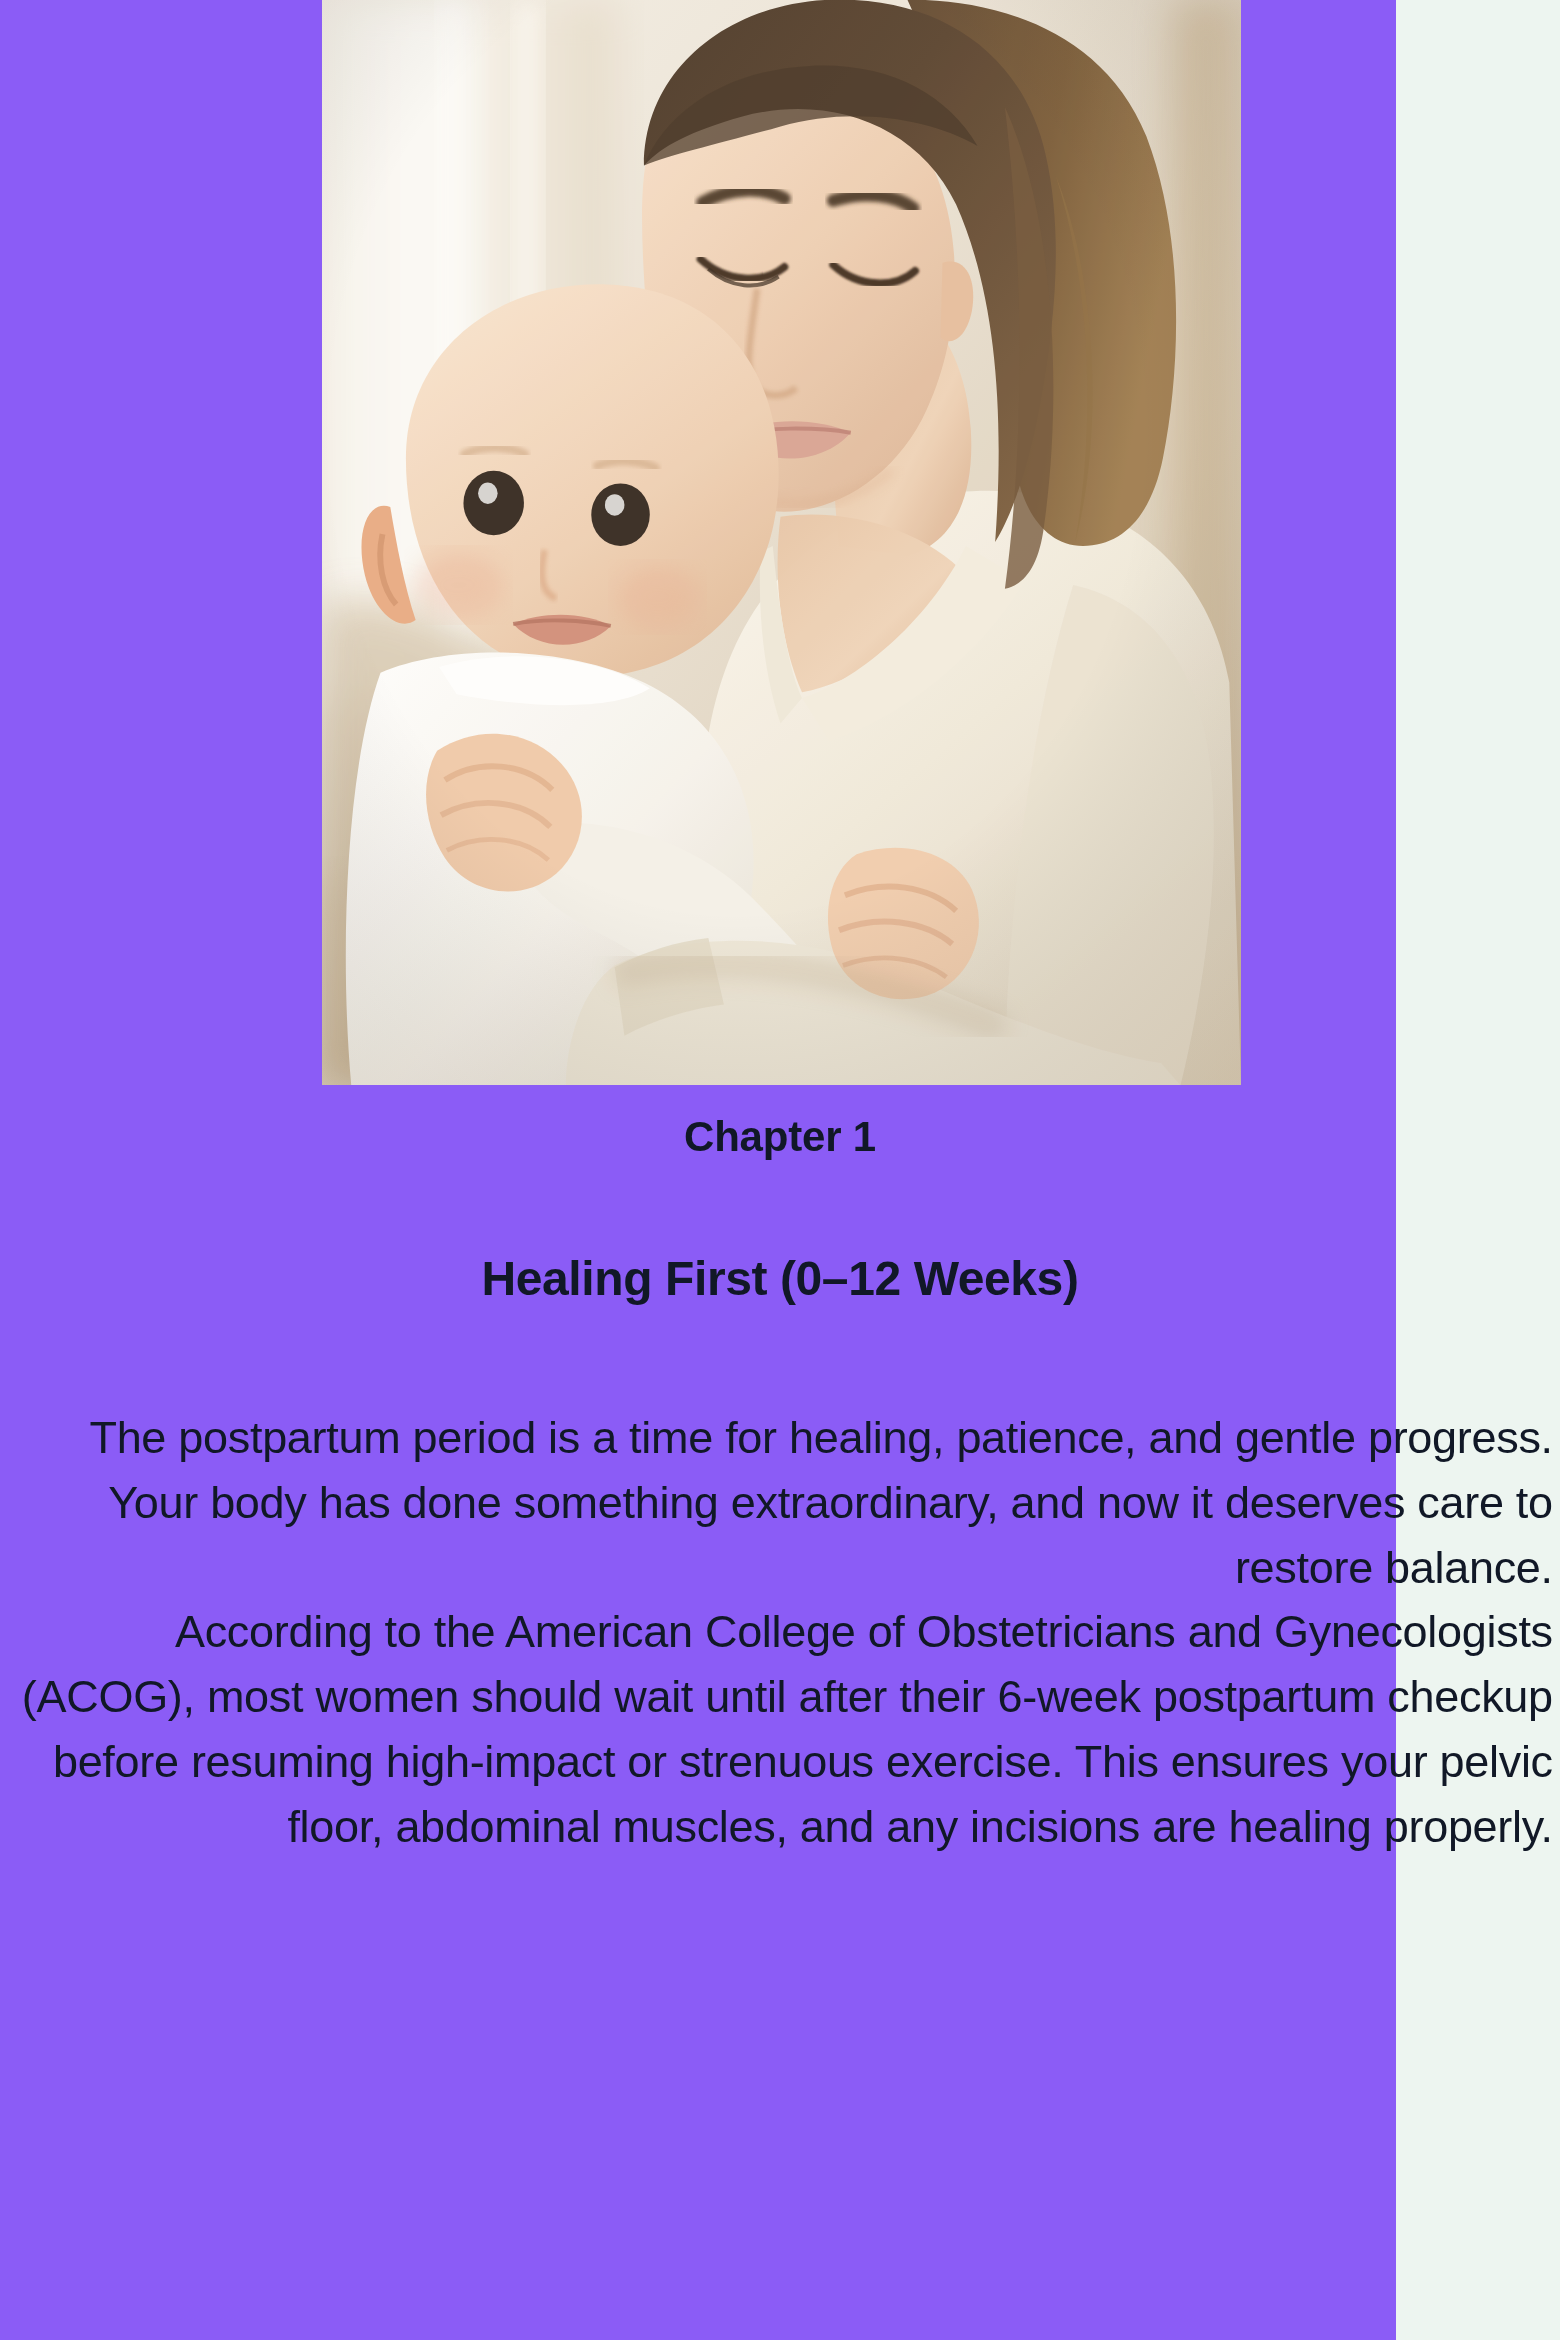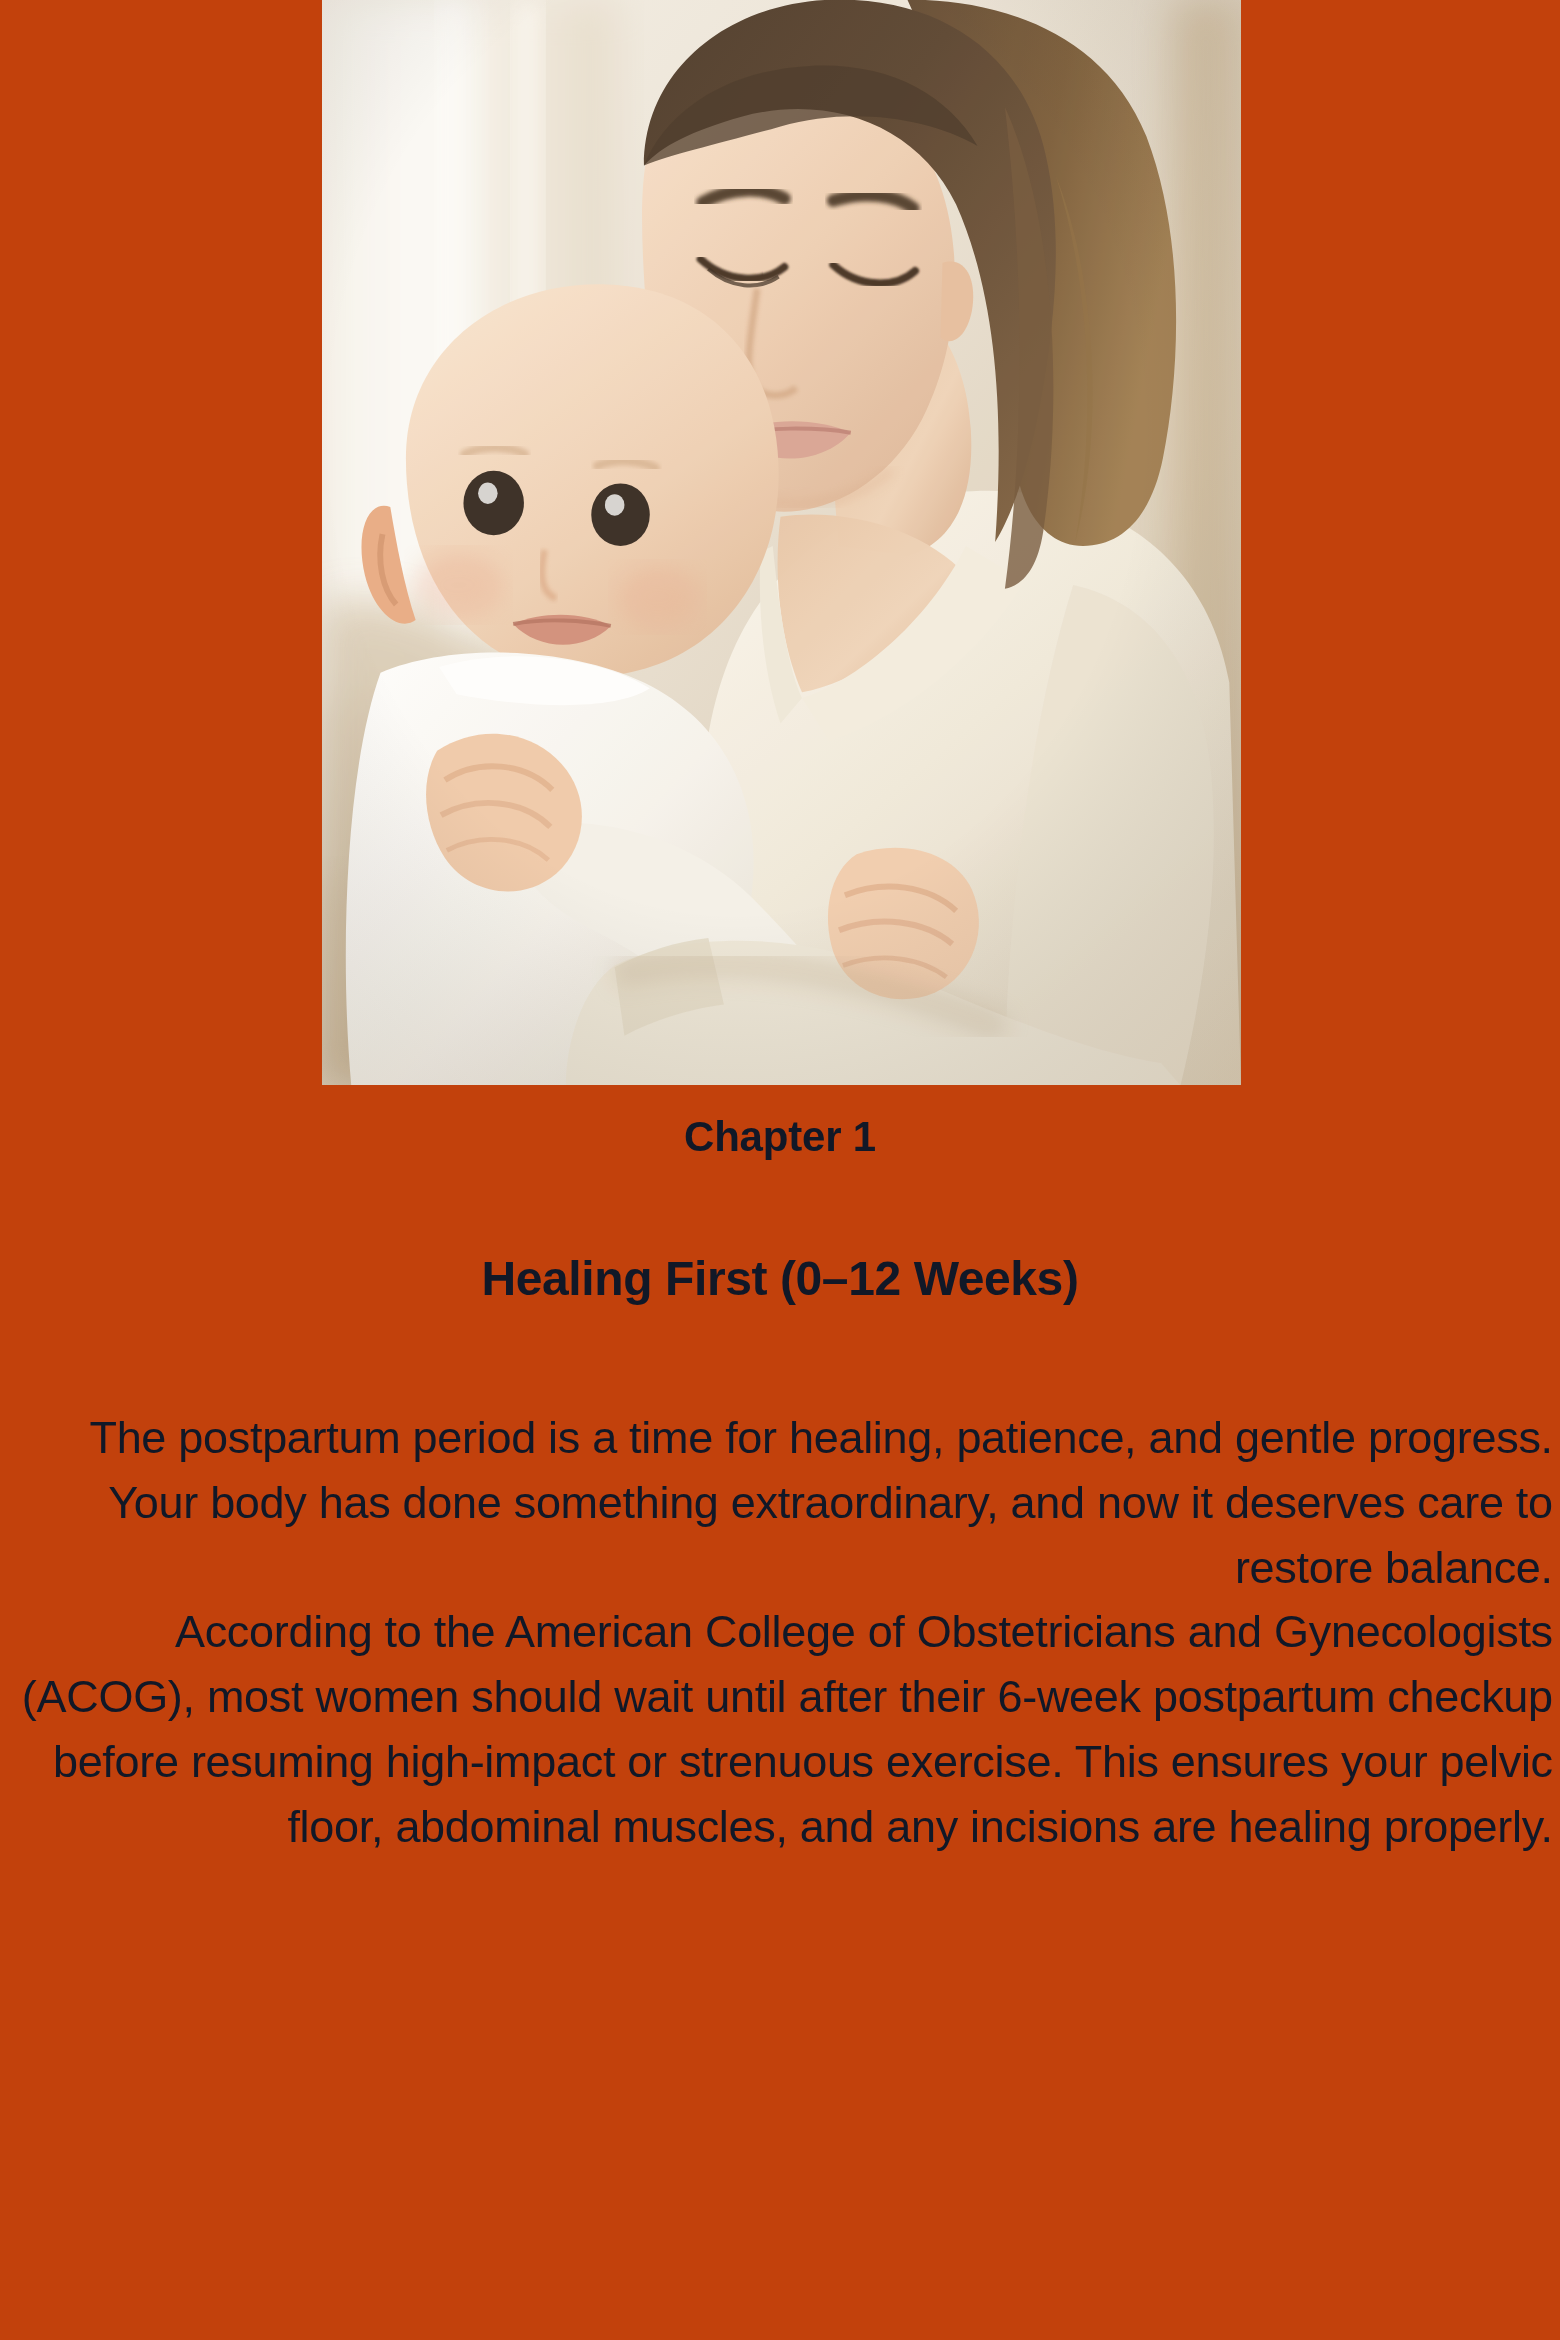--- a/index.html
+++ b/index.html
@@ -13,23 +13,23 @@
     background:#edf5f0;
     font-family:"Liberation Sans", sans-serif;
     color:#111827;
     overflow:hidden;
     position:relative;
   }
 
   
   #page {
     position:relative;
-    width:1560px;
+    width:1396px;
     height:2341px;
-    background:#c2410c;
+    background:#8b5cf6;
   }
 
   
   .hero-figure {
     position:absolute;
     left:322px;
     top:0;
     width:919px;
     height:1085px;
     overflow:hidden;

